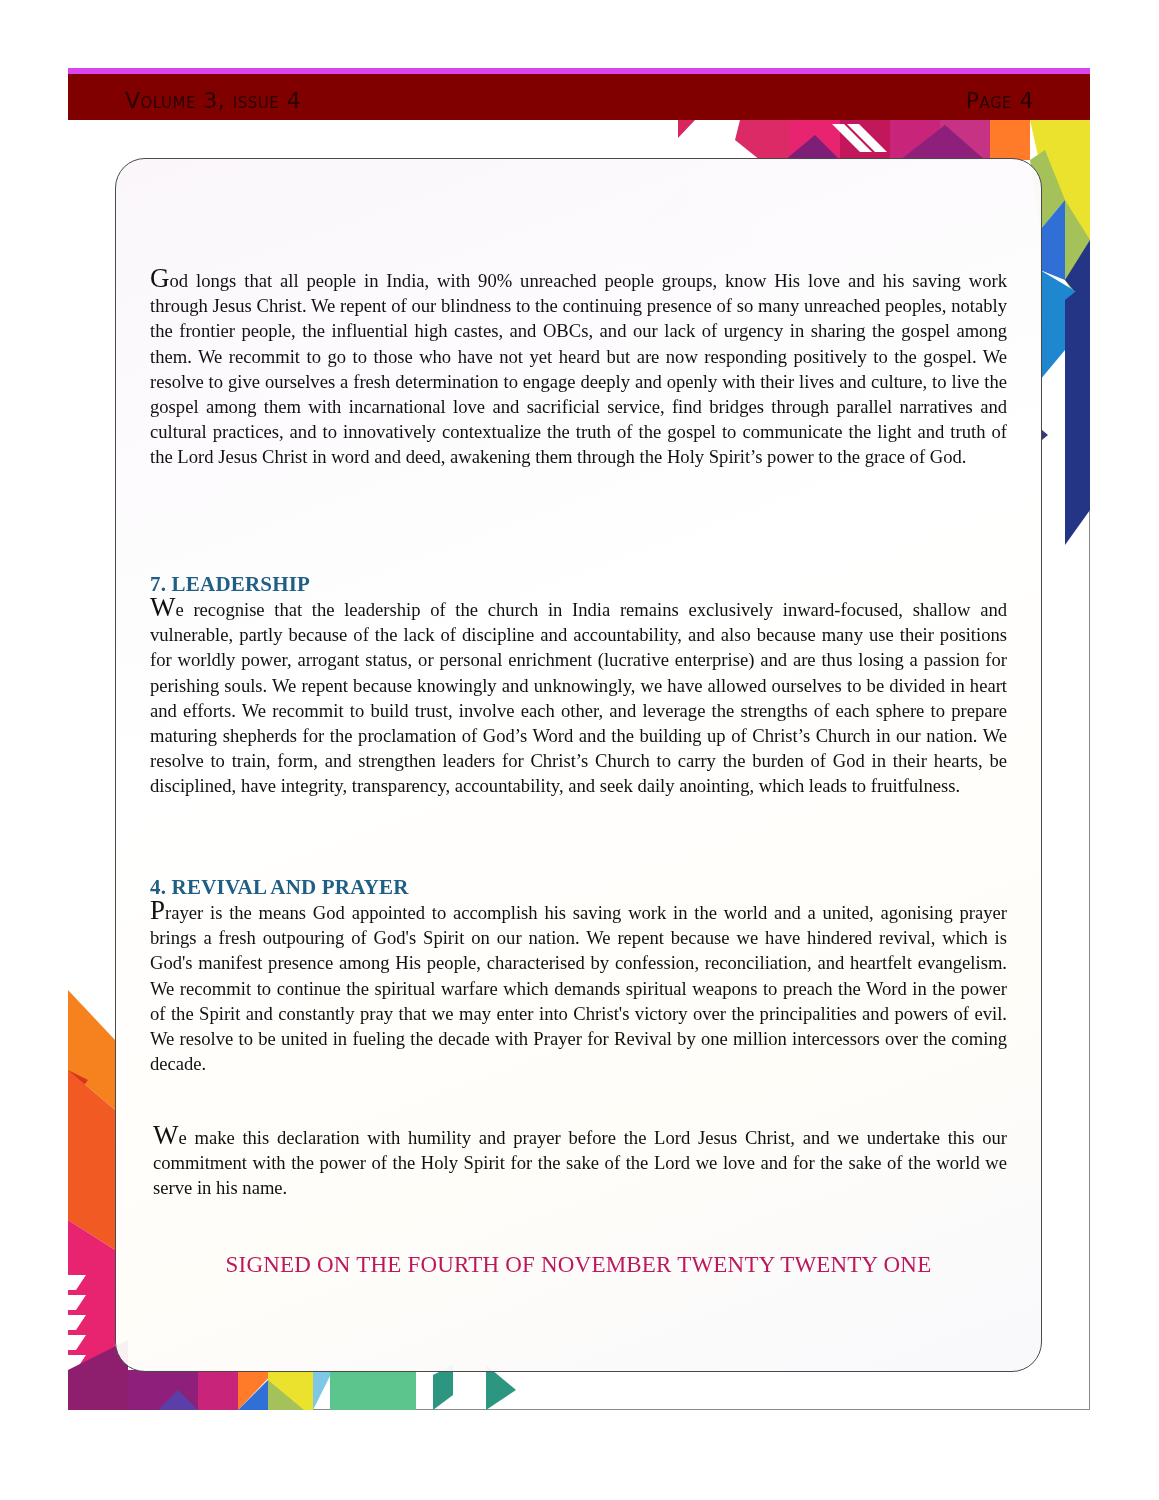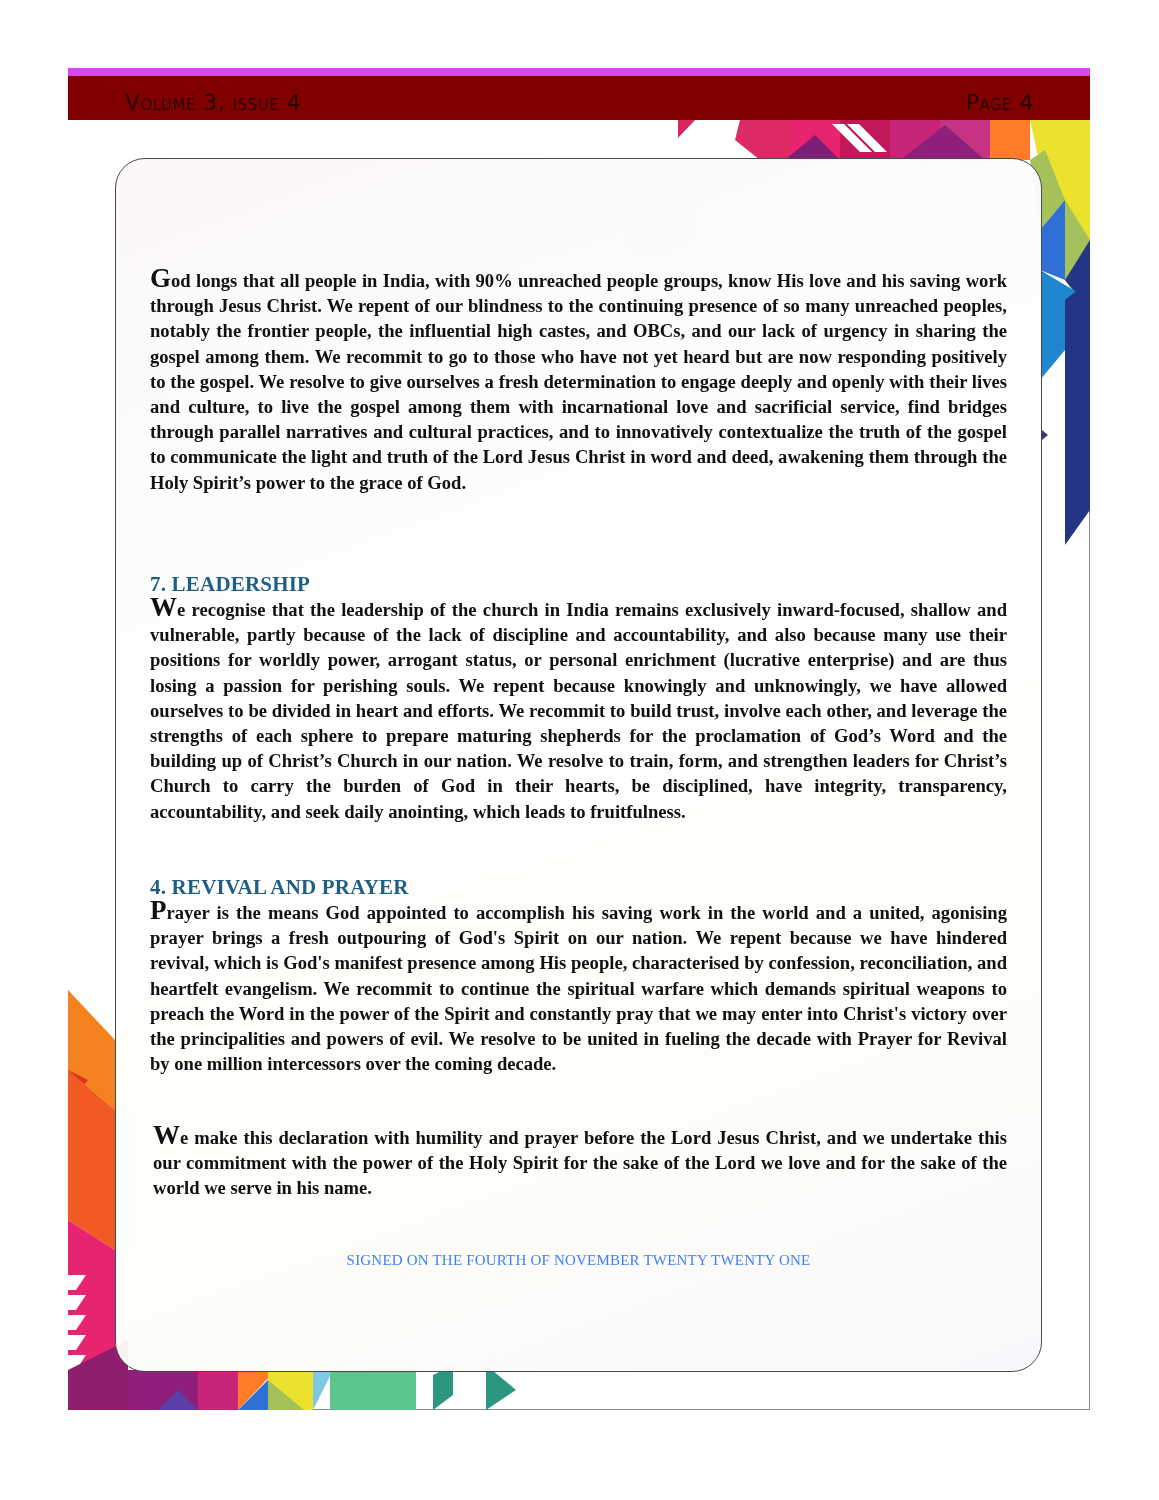--- a/index.html
+++ b/index.html
@@ -4,21 +4,21 @@
   <style>
     html, body { margin: 0; padding: 0; background: #ffffff; }
     body { width: 1159px; height: 1500px; position: relative; overflow: hidden; font-family: "Liberation Serif", serif; }
 
     .page-frame {
       position: absolute; left: 68px; top: 68px; width: 1022px; height: 1342px;
       border-right: 1px solid #8a8a8a; border-bottom: 1px solid #8a8a8a; box-sizing: border-box;
     }
     .header-bar {
       position: absolute; left: 68px; top: 68px; width: 1022px; height: 52px;
-      background: #800000; box-sizing: border-box; border-top: 8px solid #d946ef;
+      background: #800000; box-sizing: border-box; border-top: 6px solid #d946ef;
     }
     .header-left, .header-right {
       position: absolute; top: 14px; color: #2a0000;
       font-family: "DejaVu Sans", sans-serif; font-variant: small-caps; font-size: 22px; letter-spacing: 0.5px;
     }
     .header-left { left: 57px; }
     .header-right { right: 56px; }
 
     .deco { position: absolute; }
     svg.deco { overflow: visible; }
@@ -27,30 +27,30 @@
       position: absolute; left: 115px; top: 158px; width: 927px; height: 1214px;
       border: 1px solid #4a4a4a; border-radius: 30px; box-sizing: border-box;
       background: linear-gradient(160deg, rgba(250,246,250,0.95) 0%, rgba(255,255,255,0.97) 40%, rgba(255,253,248,0.95) 75%, rgba(248,248,252,0.95) 100%);
     }
 
     .text-area { position: absolute; left: 150px; top: 268px; width: 857px; }
     .section-heading {
       color: #1f5f86; font-weight: bold; font-size: 21px; line-height: 26px; margin: 0; letter-spacing: 0.2px;
     }
     .para {
-      margin: 0; font-size: 18.6px; line-height: 25.2px; color: #111; text-align: justify; font-weight: bold;
+      margin: 0; font-size: 18.6px; line-height: 25.2px; color: #111; text-align: justify;
     }
     .dropcap { font-size: 27px; line-height: 20px; }
     .sec6 { position: absolute; left: 0; top: 0; }
     .sec7 { position: absolute; left: 0; top: 303px; }
     .sec8 { position: absolute; left: 0; top: 606px; }
     .closing { position: absolute; left: 3px; top: 857px; }
     .signed {
       position: absolute; left: 0; top: 984px; width: 857px; text-align: center;
-      color: #3b82f6; font-size: 15px; letter-spacing: 0.2px;
+      color: #be185d; font-size: 23px; letter-spacing: 0.2px;
     }
   </style>
 </head>
 <body>
 
 <div class="page-frame"></div>
 
 <svg class="deco" style="left:600px;top:120px;" width="490" height="430" viewBox="0 0 490 430">
   <polygon points="78,0 95,0 78,18" fill="#d8265e"></polygon>
   <polygon points="140,0 190,0 190,40 160,40 135,20" fill="#dc2a66"></polygon>

